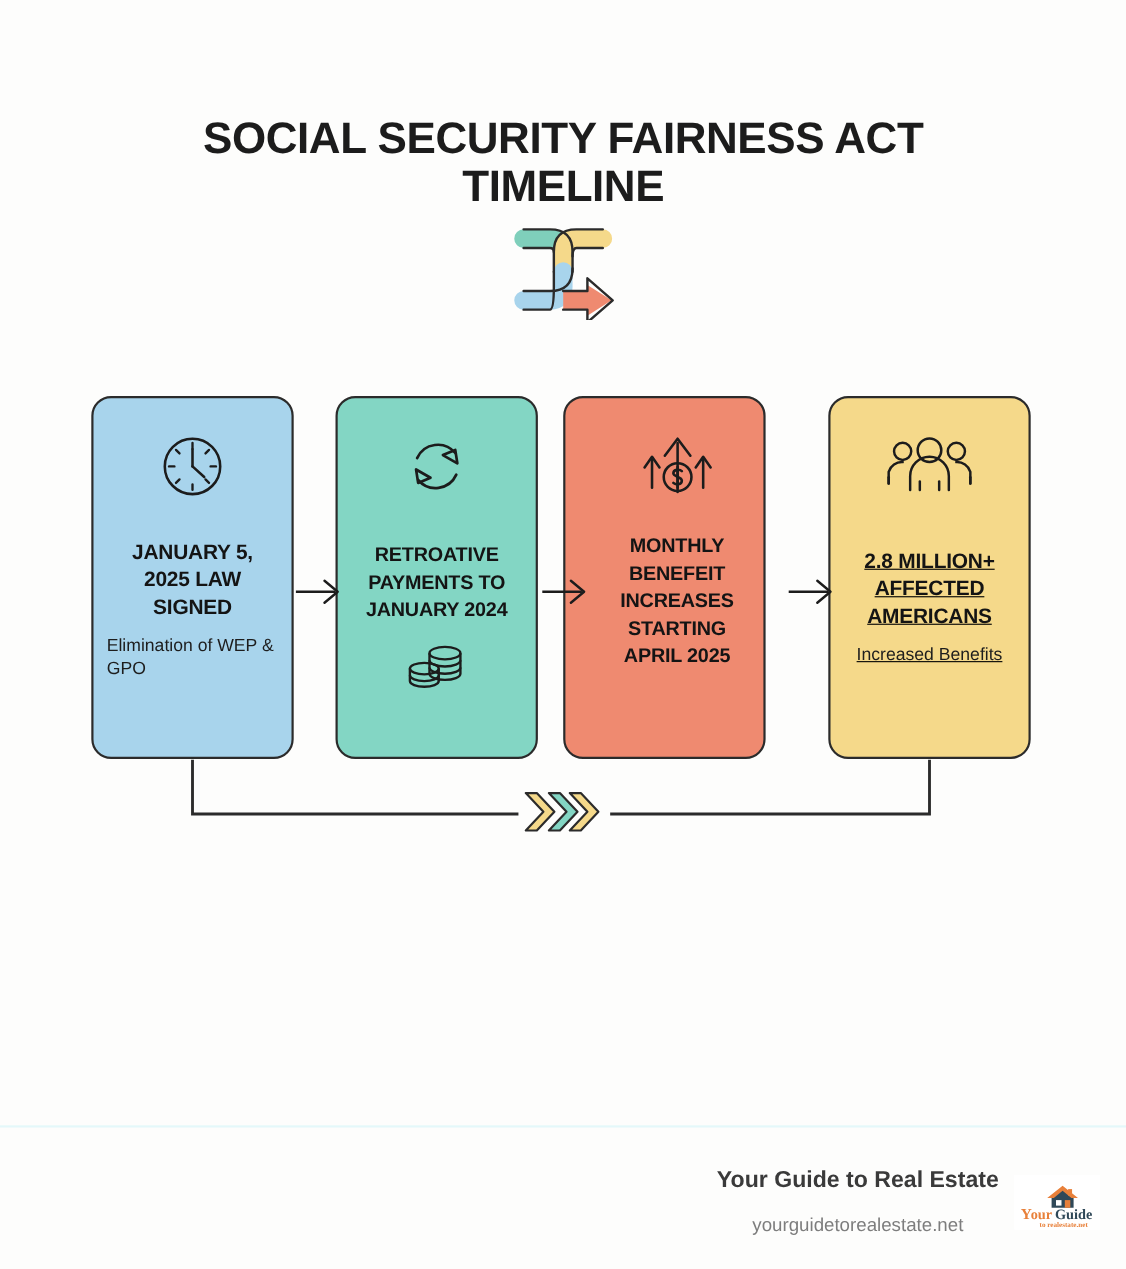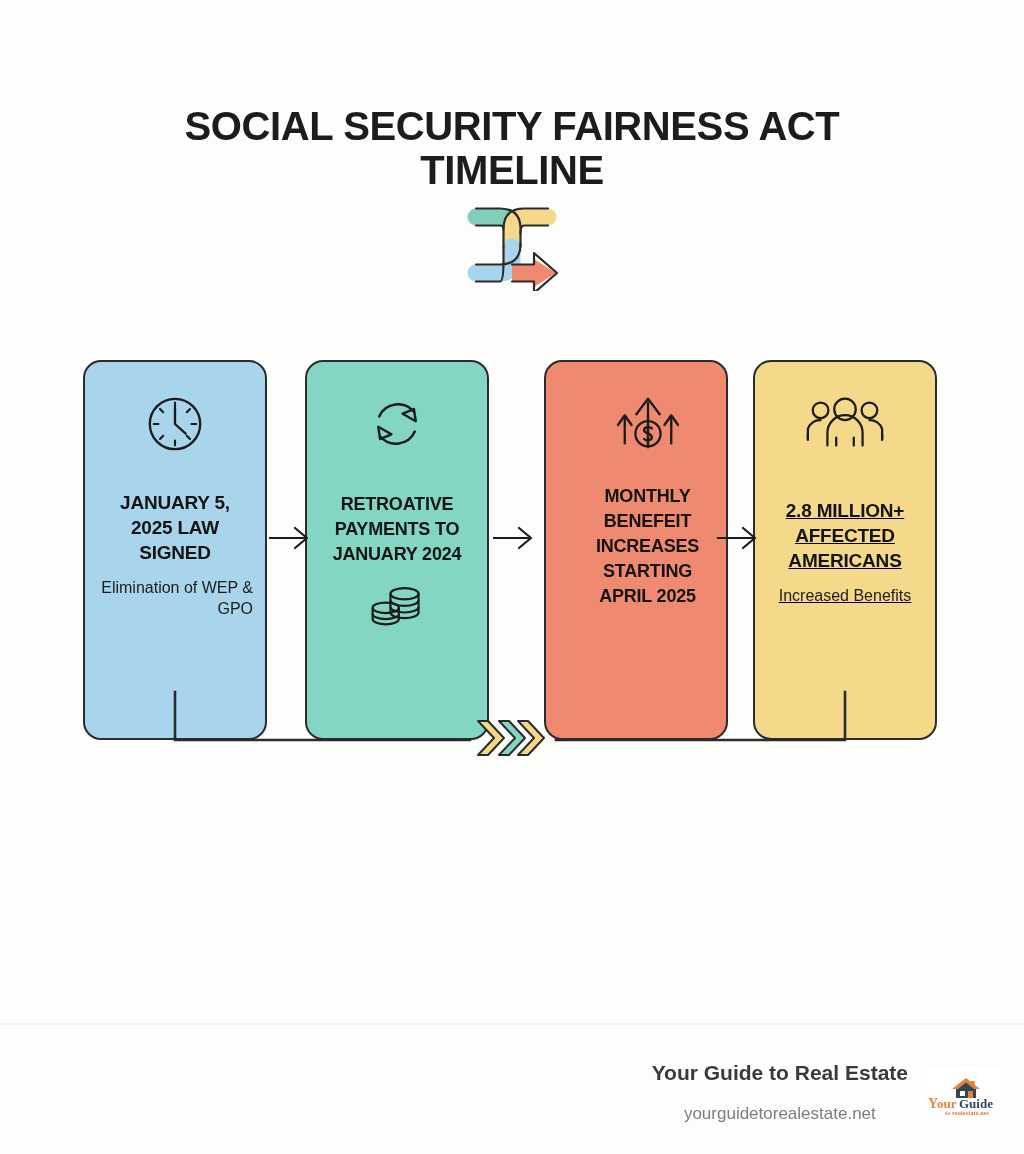--- a/index.html
+++ b/index.html
@@ -49,31 +49,31 @@
     position: absolute;
     top: 360px;
     left: 0;
     width: 1024px;
     height: 330px;
   }
   .card {
     position: absolute;
     top: 0;
     width: 184px;
-    height: 380px;
+    height: 330px;
     border: 2px solid #2b2b2b;
     border-radius: 18px;
     display: flex;
     flex-direction: column;
     align-items: center;
     padding: 26px 12px 18px 12px;
   }
   .card-1 { left: 83px;  background: #a8d4ec; }
   .card-2 { left: 305px; background: #83d6c4; }
-  .card-3 { left: 544px; background: #ef8a70; padding-left: 35px; }
+  .card-3 { left: 512px; background: #ef8a70; padding-left: 35px; }
   .card-4 { left: 753px; background: #f5d98a; text-decoration: underline; }
 
   .card-icon {
     height: 72px;
     display: flex;
     align-items: center;
     justify-content: center;
     margin-bottom: 6px;
   }
   .card-title {
@@ -86,21 +86,21 @@
   }
   .card-1 .card-title { margin-top: 24px; }
   .card-2 .card-title { margin-top: 26px; font-size: 18px; }
   .card-3 .card-title { margin-top: 18px; font-size: 18px; }
   .card-4 .card-title { margin-top: 32px; }
   .card-sub {
     margin-top: 12px;
     font-size: 16px;
     line-height: 21px;
     color: #1d1d1d;
-    text-align: right;
+    text-align: left;
   }
   .card-icon-bottom {
     margin-top: 14px;
     display: flex;
     justify-content: center;
   }
 
   
   .arrow {
     position: absolute;

